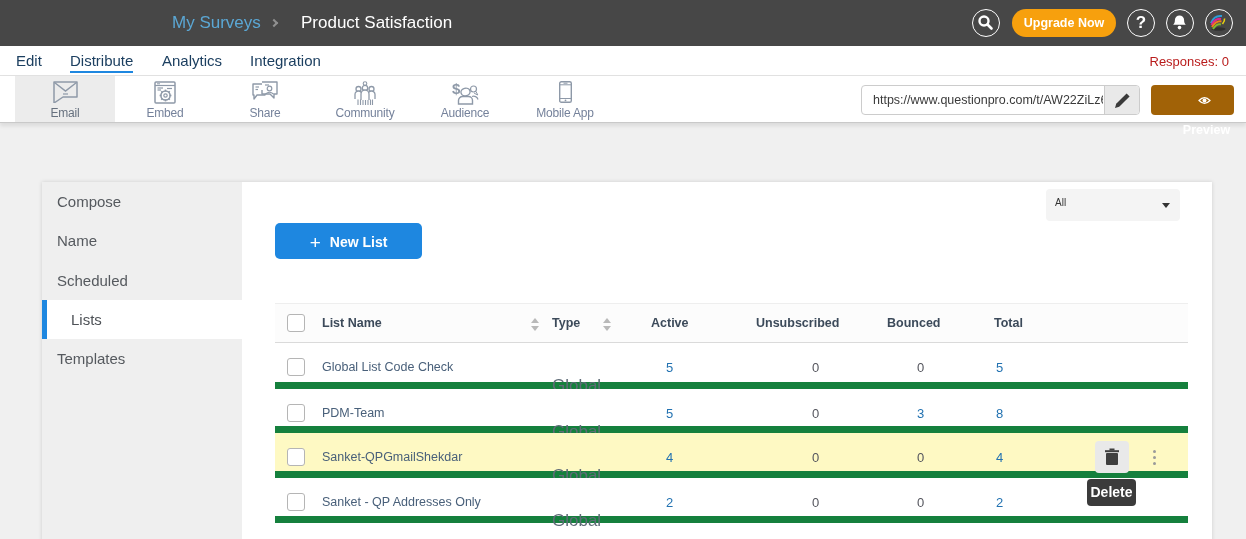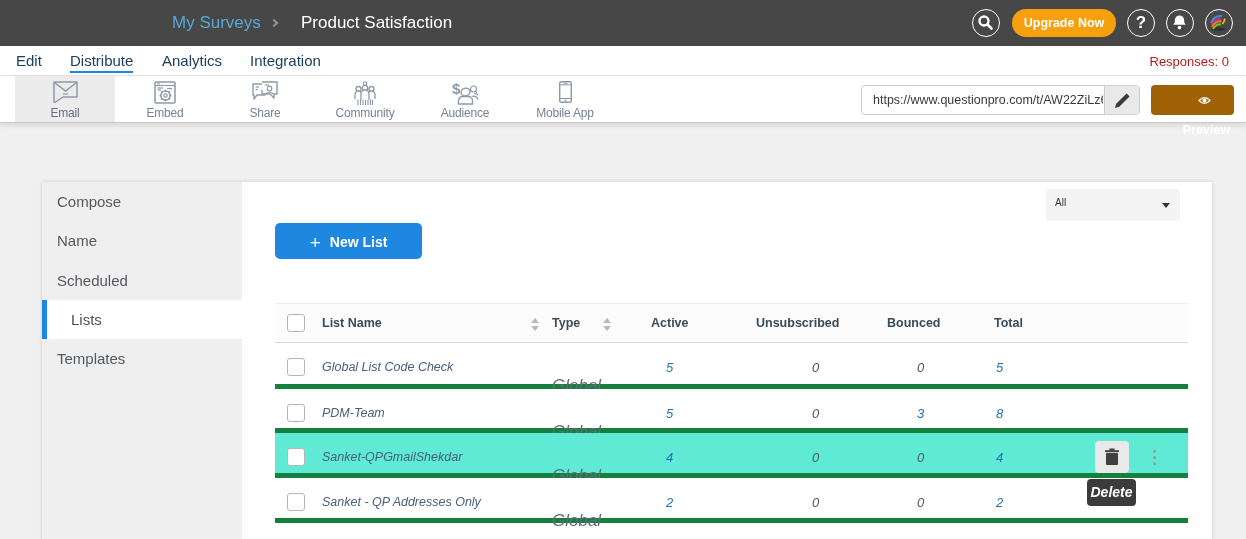--- a/index.html
+++ b/index.html
@@ -46,22 +46,22 @@
 #searchbox .ph { position:absolute; left:30px; top:7px; font-size:14px; color:#9aa0a6; }
 #alldd { position:absolute; left:1004px; top:7px; width:134px; height:32px; background:#f4f4f4; border-radius:4px; }
 #alldd .t { position:absolute; left:9px; top:8px; font-size:10px; color:#333; }
 #alldd .c { position:absolute; right:10px; top:14px; width:0; height:0; border-left:4.5px solid transparent; border-right:4.5px solid transparent; border-top:5.5px solid #333; }
 
 #newlist { position:absolute; left:233px; top:41px; width:147px; height:36px; background:#1e87e0; border-radius:5px; color:#fff; text-align:center; line-height:36px; font-size:14px; font-weight:bold; }
 #newlist .plus { font-weight:normal; font-size:19px; margin-right:9px; position:relative; top:1.5px; }
 
 
 #tbl { position:absolute; left:233px; top:121px; width:913px; }
-.trow { position:relative; height:45px; border-bottom:5px solid #15803d; background:#fff;font-style:italic; }
-.trow.hov { background:#5eead4; }
+.trow { position:relative; height:45px; border-bottom:7px solid #15803d; background:#fff; }
+.trow.hov { background:#fef9c3; }
 #thead { position:relative; height:40px; border-top:1px solid #eee; border-bottom:1px solid #dadada; background:#fcfcfc; font-weight:bold; font-size:12.5px; color:#3c4a5a; }
 #thead div { position:absolute; top:12px; }
 .cb { position:absolute; left:12px; width:18px; height:18px; border:1px solid #b5b5b5; border-radius:3px; background:#fff; }
 #thead .cb { top:10px; }
 .trow .cb { top:15px; }
 .lname { position:absolute; left:47px; top:17px; font-size:12.5px; color:#49607a; }
 .gtype { position:absolute; left:277px; top:33px; font-size:17px; color:#5f6b77; }
 .num { position:absolute; top:16.5px; font-size:13px; color:#2272b1; }
 .num.gray { color:#55565e; }
 

